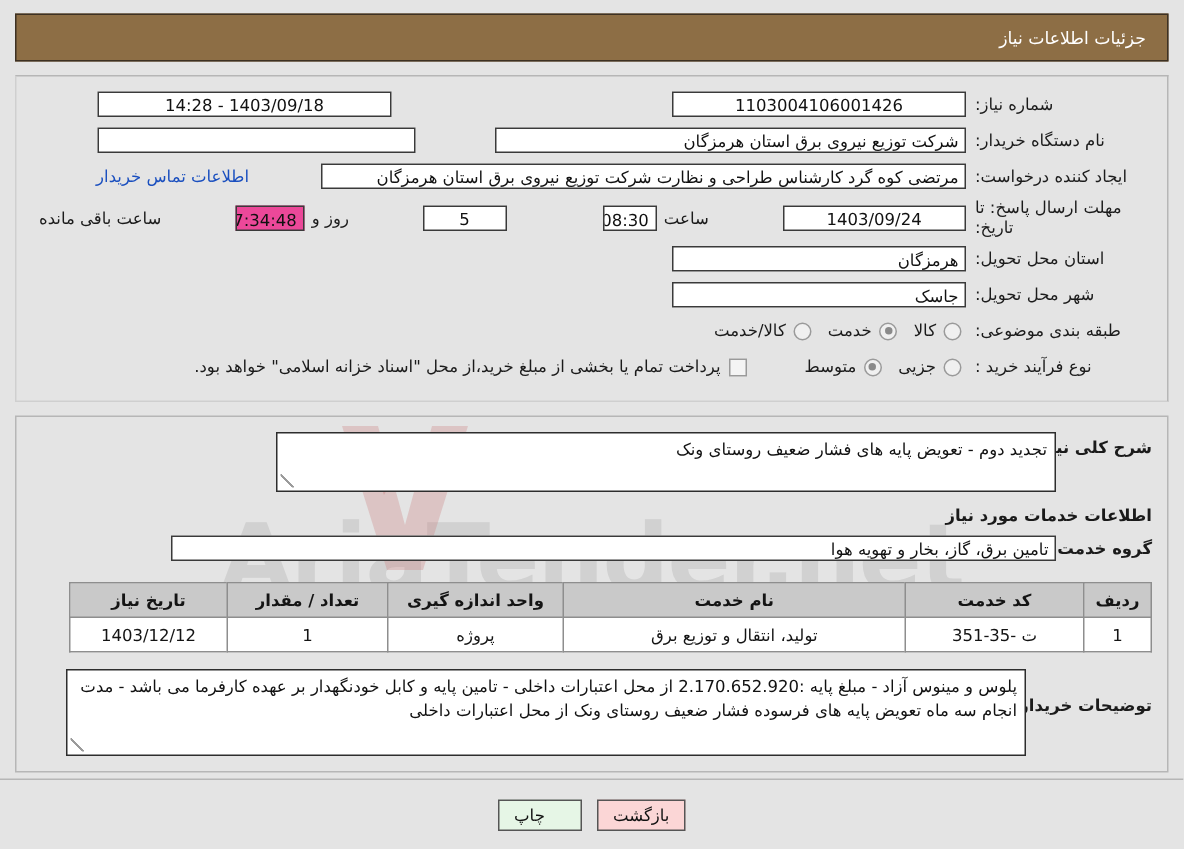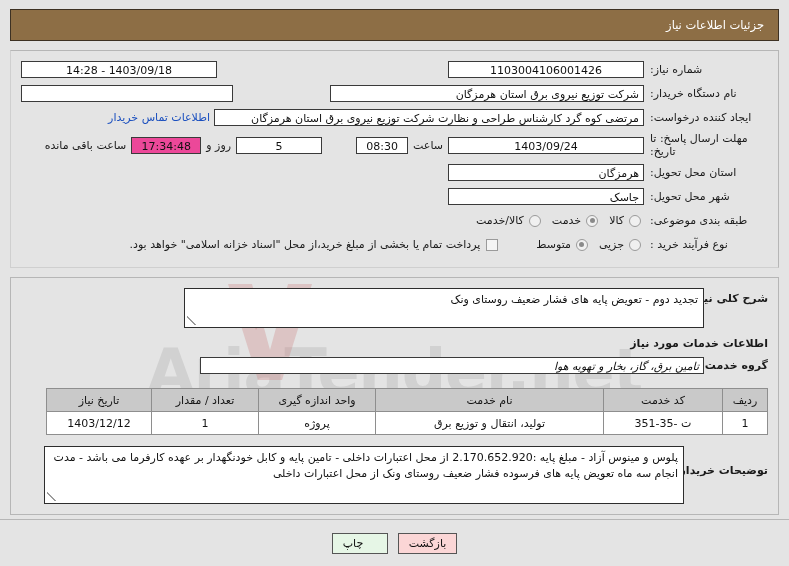--- a/index.html
+++ b/index.html
@@ -105,20 +105,21 @@
     border: 1px solid #3a3a3a;
     height: 17px;
     line-height: 17px;
     font-size: 11px;
     padding: 0 4px;
     box-sizing: border-box;
     text-align: right;
     overflow: hidden;
     white-space: nowrap;
     color: #111;
+    margin-left: 44px;
   }
   .fld.center { text-align: center; }
   .fld.cream { background: #ec4899; }
 
   .w-need-no   { width: 196px; }
   .w-org       { width: 314px; }
   .w-date      { width: 196px; }
   .w-time      { width: 52px; }
   .w-days      { width: 86px; }
   .w-count     { width: 70px; }
@@ -212,21 +213,21 @@
     border-collapse: collapse;
     width: 722px;
     margin: 2px 0 0 0;
     background: #ffffff;
     font-size: 11px;
   }
   table.grid th {
     background: #c9c9c9;
     border: 1px solid #8e8e8e;
     height: 22px;
-    font-weight: normal;
+    font-weight: bold;
     font-size: 11px;
     color: #141414;
     padding: 0 4px;
   }
   table.grid td {
     border: 1px solid #8e8e8e;
     height: 22px;
     text-align: center;
     font-size: 11px;
     padding: 0 4px;
@@ -350,21 +351,21 @@
 
   <div style="display:flex;align-items:flex-start;">
     <div class="lbl bold" style="width:58px;padding-top:4px;text-align:right;">شرح کلی نیاز:</div>
     <div class="tbox" style="width:520px;height:40px;">تجدید دوم - تعویض پایه های فشار ضعیف روستای ونک</div>
   </div>
 
   <div class="section-title">اطلاعات خدمات مورد نیاز</div>
 
   <div style="display:flex;align-items:center;">
     <div class="lbl bold" style="width:58px;text-align:right;">گروه خدمت:</div>
-    <div class="fld" style="width:504px;font-style:italic;">تامین برق، گاز، بخار و تهویه هوا</div>
+    <div class="fld" style="width:590px;">تامین برق، گاز، بخار و تهویه هوا</div>
   </div>
 
   <div style="display:flex;justify-content:flex-start;margin-top:12px;">
     <table class="grid">
       <thead>
         <tr>
           <th style="width:36px;">ردیف</th>
           <th style="width:110px;">کد خدمت</th>
           <th>نام خدمت</th>
           <th style="width:108px;">واحد اندازه گیری</th>

